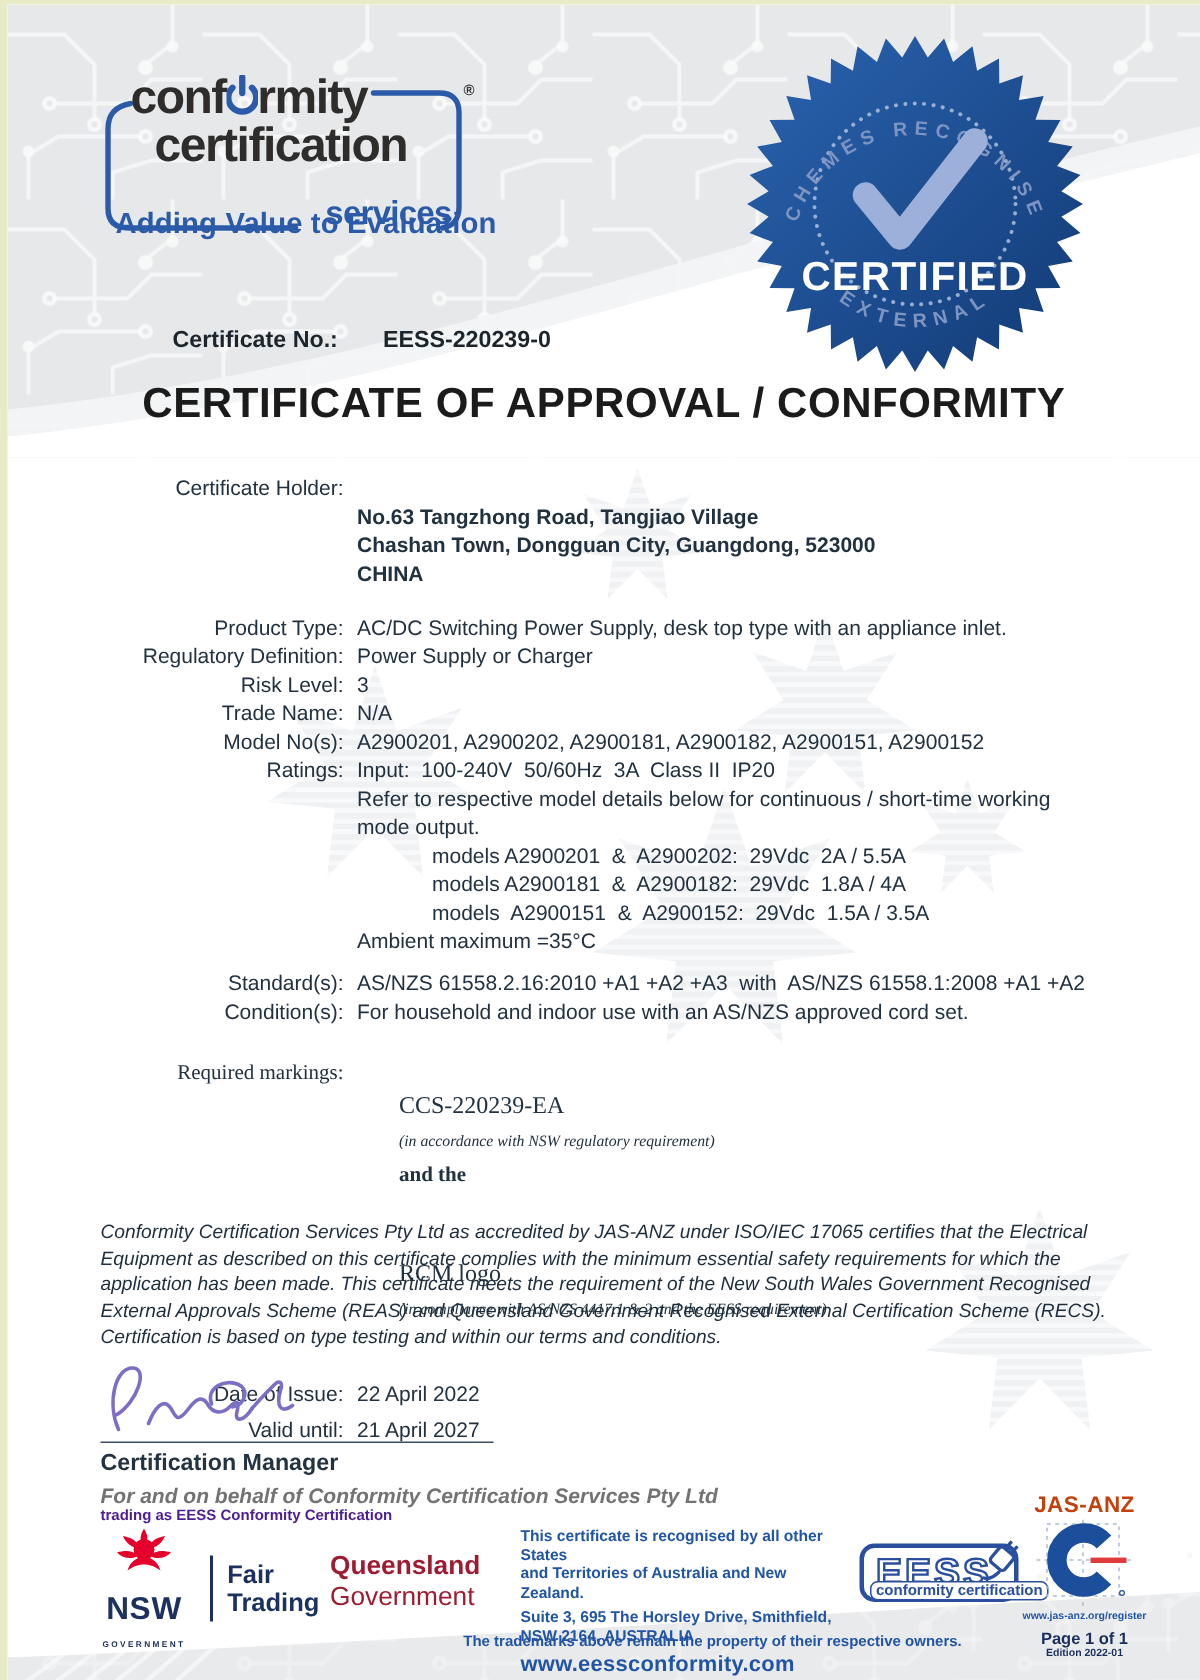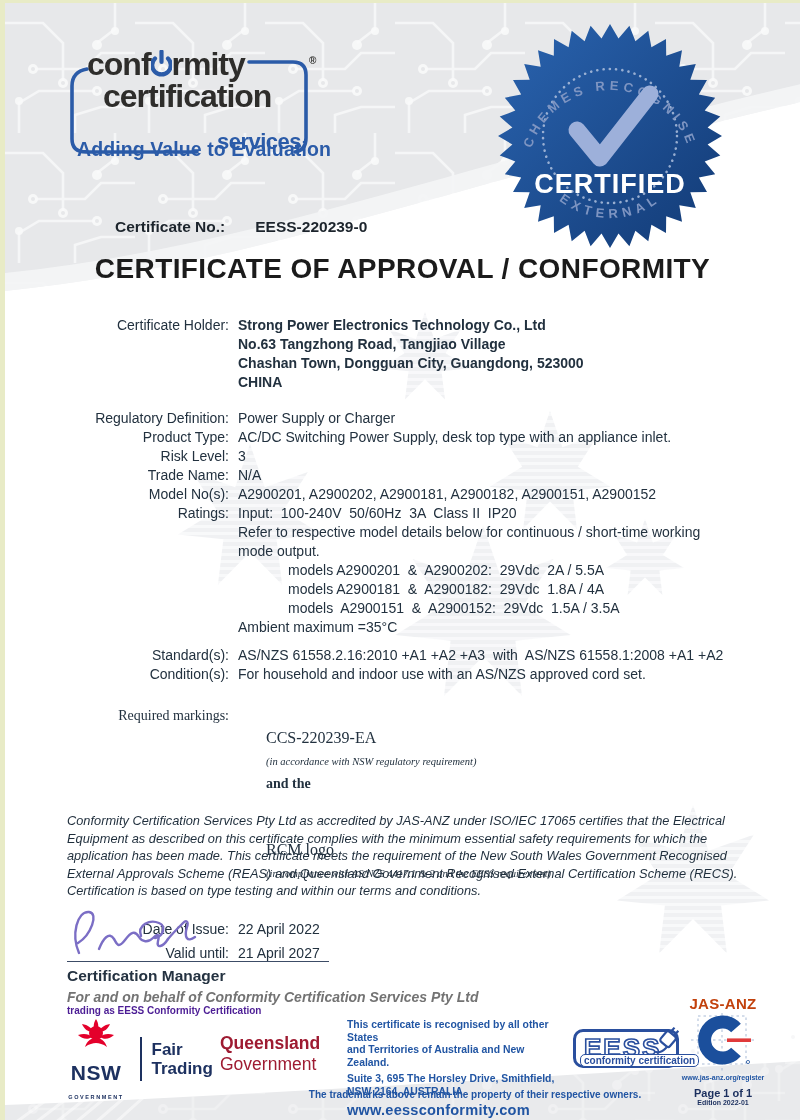--- a/index.html
+++ b/index.html
@@ -190,42 +190,41 @@
 
   <div class="certno">
     <span>Certificate No.:</span>
     <span class="v">EESS-220239-0</span>
   </div>
   <div class="doc-title">CERTIFICATE OF APPROVAL / CONFORMITY</div>
 
   <div class="details">
     <div class="line">
       <span class="lbl">Certificate Holder:</span>
-      <span class="val bold6">Strong Power Electronics Technology Co., Ltd</span>
     </div>
     <div class="line">
         <span class="lbl"></span>
         <span class="val bold6">No.63 Tangzhong Road, Tangjiao Village</span>
       </div>
     <div class="line">
         <span class="lbl"></span>
         <span class="val bold6">Chashan Town, Dongguan City, Guangdong, 523000</span>
       </div>
     <div class="line">
         <span class="lbl"></span>
         <span class="val bold6">CHINA</span>
       </div>
     <div class="g17"></div>
+    <div class="line">
+      <span class="lbl">Product Type:</span>
+      <span class="val">AC/DC Switching Power Supply, desk top type with an appliance inlet.</span>
+    </div>
     <div class="line">
       <span class="lbl">Regulatory Definition:</span>
       <span class="val">Power Supply or Charger</span>
-    </div>
-    <div class="line">
-      <span class="lbl">Product Type:</span>
-      <span class="val">AC/DC Switching Power Supply, desk top type with an appliance inlet.</span>
     </div>
     <div class="line">
       <span class="lbl">Risk Level:</span>
       <span class="val">3</span>
     </div>
     <div class="line">
       <span class="lbl">Trade Name:</span>
       <span class="val">N/A</span>
     </div>
     <div class="line">

